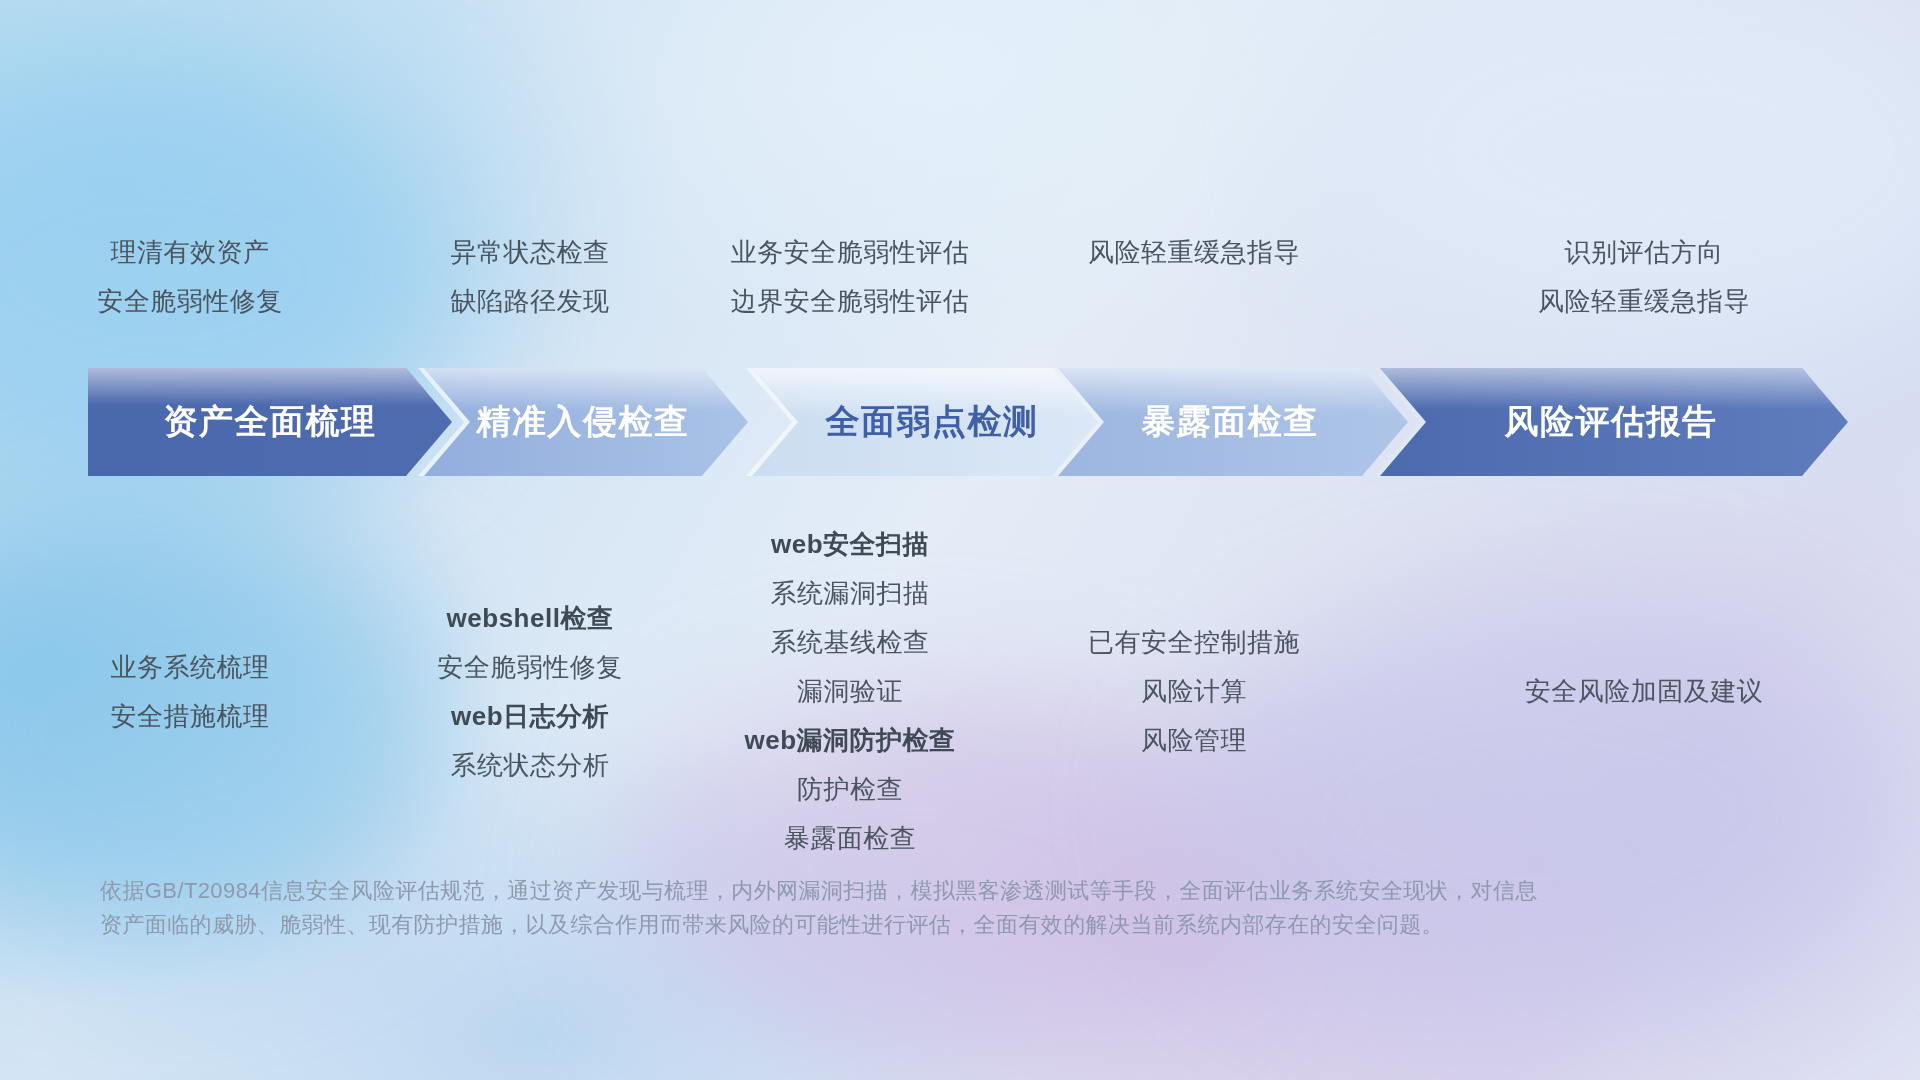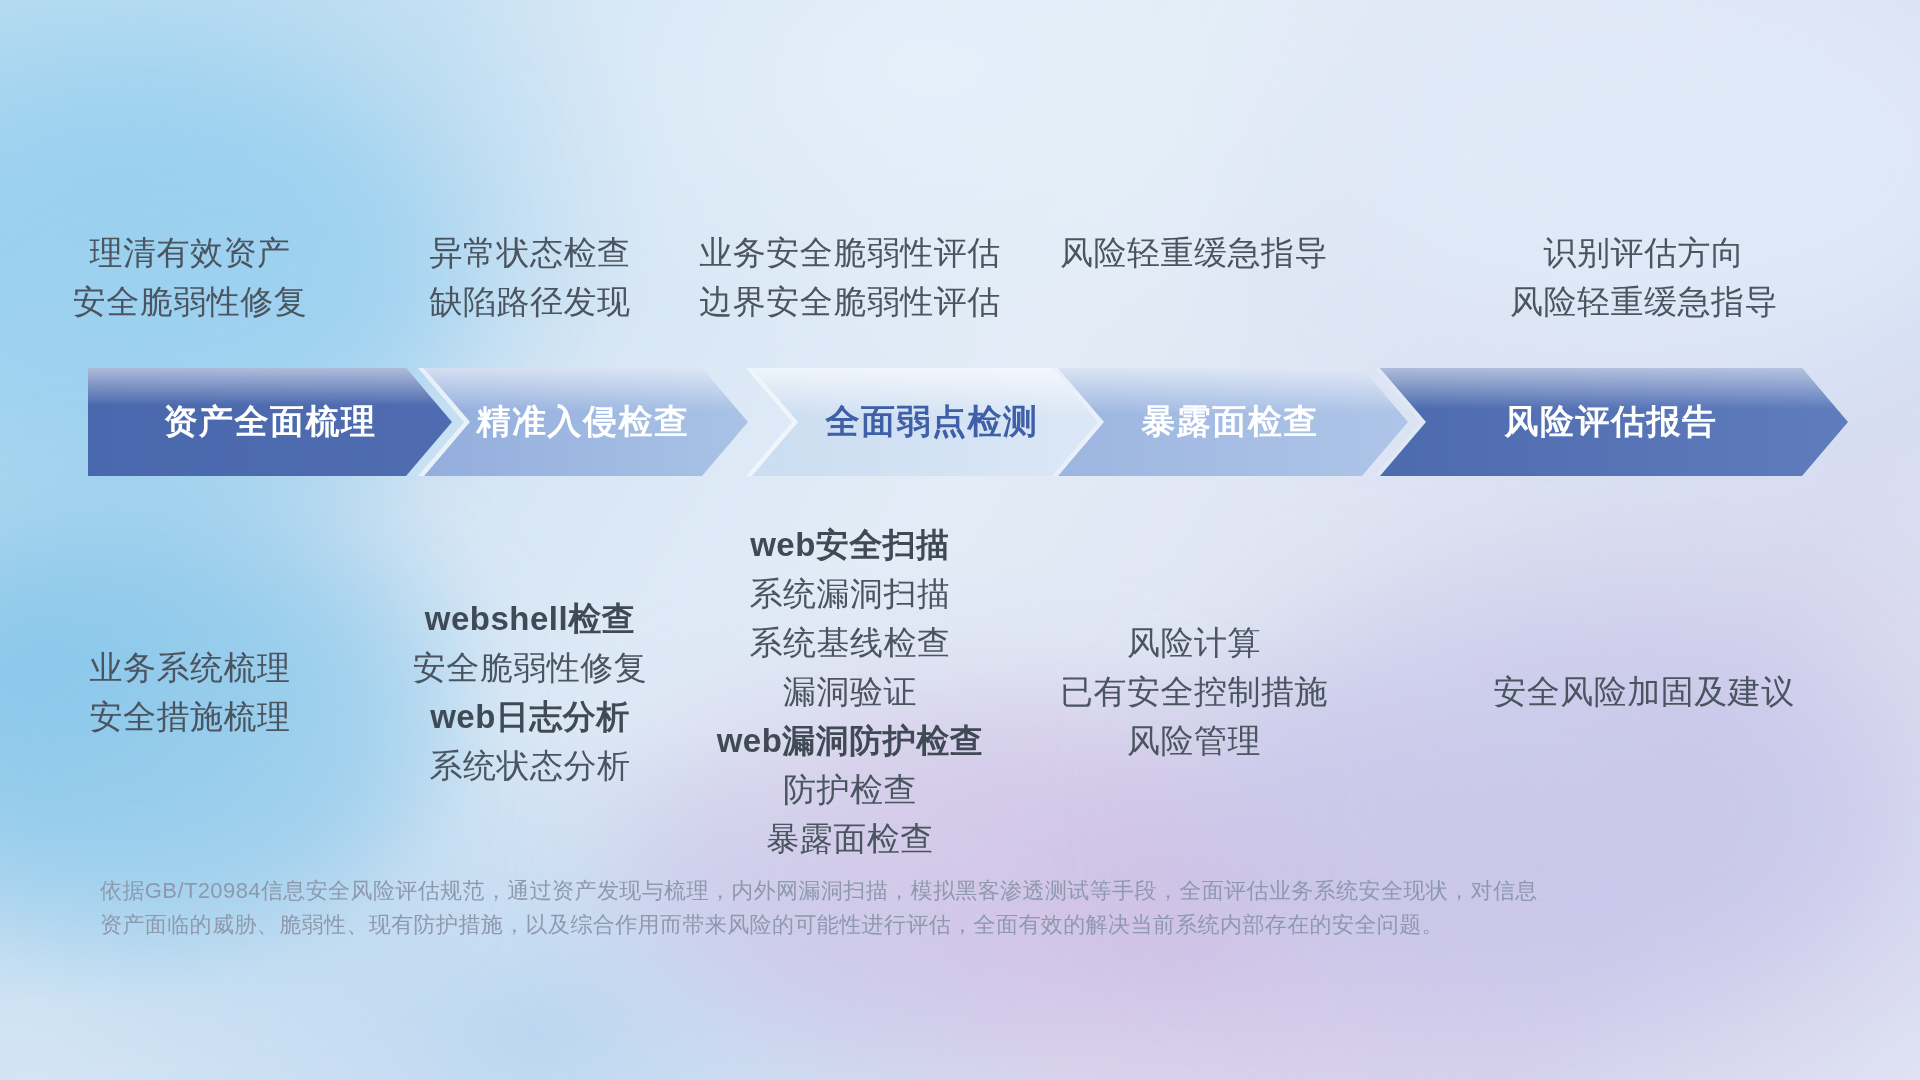--- a/index.html
+++ b/index.html
@@ -33,21 +33,21 @@
   .c1{width:380px;}
   .c2{width:300px;}
   .c3{width:340px;}
   .c4{width:348px;}
   .c5{width:552px;}
 
   .top-row{top:228px;}
   .bot-row{top:520px;align-items:center;}
 
   .item{
-    font-size:33px;color:#4a5560;line-height:49px;
+    font-size:26px;color:#4a5560;line-height:49px;
     letter-spacing:.5px;white-space:nowrap;
   }
   .item.b{font-weight:bold;color:#3f4a55;}
 
   
   .band{position:absolute;left:88px;top:368px;height:88px;width:1760px;}
   .chev{
     position:absolute;top:0;height:108px;
     display:flex;align-items:center;justify-content:center;
     box-sizing:border-box;
@@ -218,22 +218,22 @@
     <div class="col c3">
       <div class="item b">web安全扫描</div>
       <div class="item">系统漏洞扫描</div>
       <div class="item">系统基线检查</div>
       <div class="item">漏洞验证</div>
       <div class="item b">web漏洞防护检查</div>
       <div class="item">防护检查</div>
       <div class="item">暴露面检查</div>
     </div>
     <div class="col c4">
+      <div class="item">已有安全控制措施</div>
       <div class="item">风险计算</div>
-      <div class="item">已有安全控制措施</div>
       <div class="item">风险管理</div>
     </div>
     <div class="col c5">
       <div class="item">安全风险加固及建议</div>
     </div>
   </div>
 
   <div class="footer">
     <div>依据GB/T20984信息安全风险评估规范，通过资产发现与梳理，内外网漏洞扫描，模拟黑客渗透测试等手段，全面评估业务系统安全现状，对信息</div>
     <div>资产面临的威胁、脆弱性、现有防护措施，以及综合作用而带来风险的可能性进行评估，全面有效的解决当前系统内部存在的安全问题。</div>

